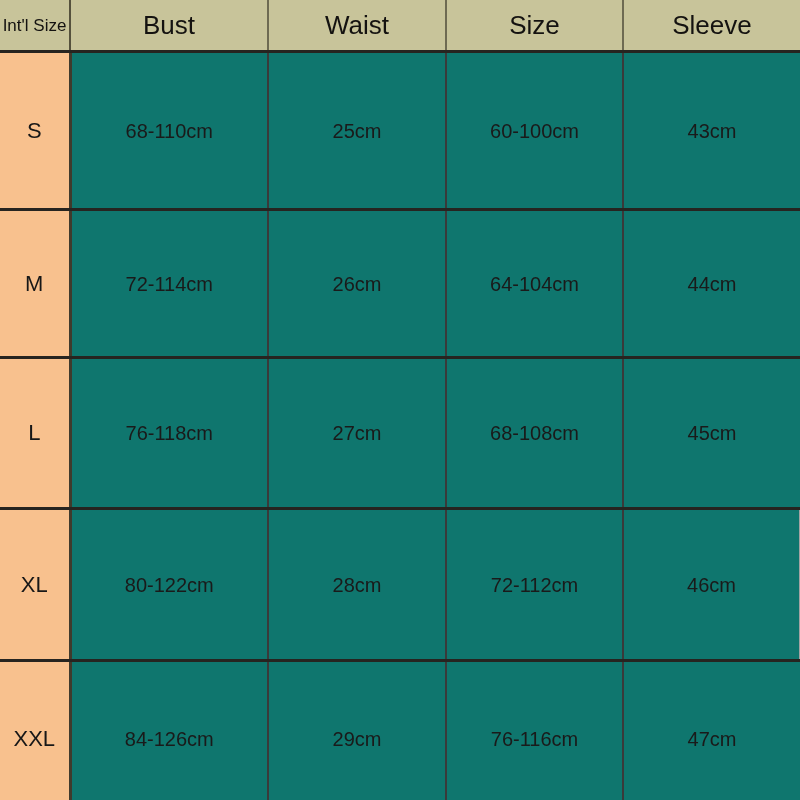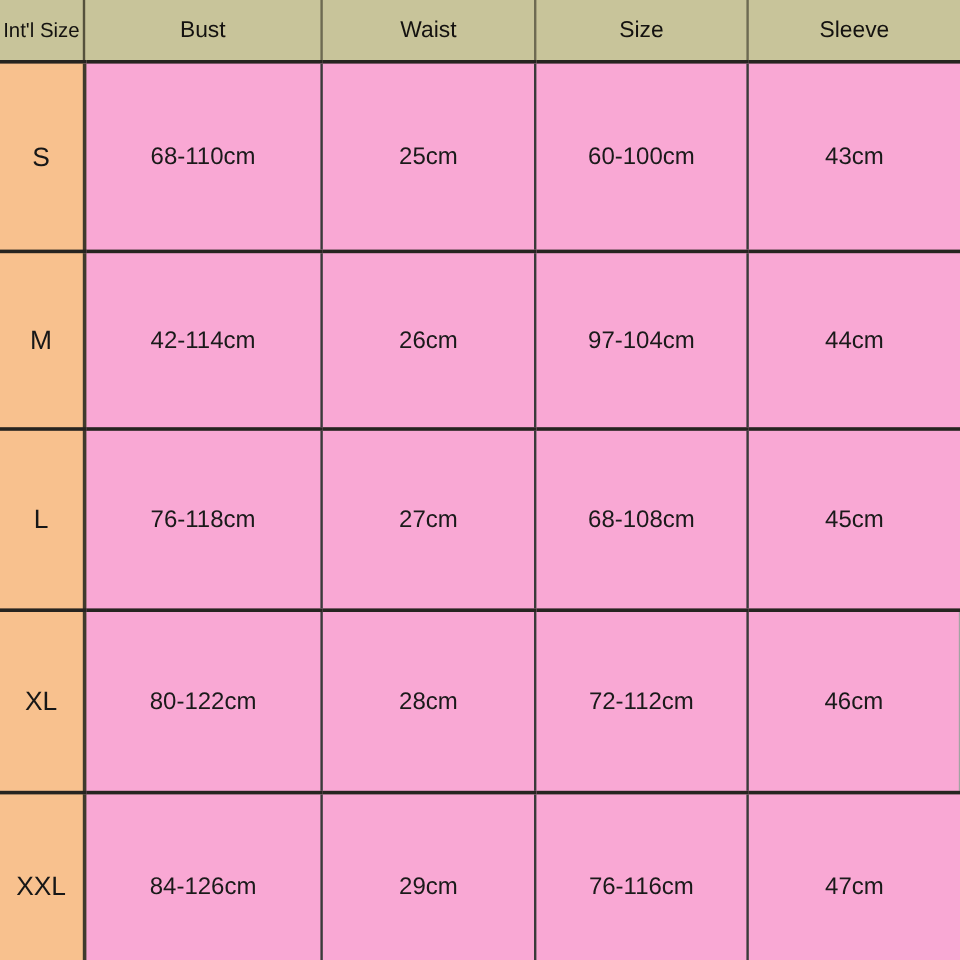--- a/index.html
+++ b/index.html
@@ -33,39 +33,39 @@
   table.size-table col.c-bust   { width: 198px; }
   table.size-table col.c-length { width: 178px; }
   table.size-table col.c-waist  { width: 177px; }
   table.size-table col.c-sleeve { width: 177px; }
 
   
   thead tr.header-row th {
     height: 50px;
     background: #c8c49a;
     color: #141210;
-    font-size: 19px;
+    font-size: 26px;
     font-weight: 400;
     text-align: center;
     vertical-align: middle;
     padding: 0;
     border-bottom: 3px solid #262420;
     border-right: 2px solid #6e6a52;
   }
   thead tr.header-row th.col-size {
     font-size: 17px;
     border-right: 2px solid #55513c;
   }
   thead tr.header-row th.col-sleeve {
     border-right: none;
   }
 
   
   tbody tr.data-row td {
-    background: #f9a8d4;
+    background: #0f766e;
     color: #1a1a1a;
     font-size: 20px;
     text-align: center;
     vertical-align: middle;
     padding: 0;
     border-bottom: 3px solid #262420;
     border-right: 2px solid #3a3a3a;
   }
   tbody tr.data-row td.col-sleeve {
     border-right: none;
@@ -141,27 +141,27 @@
           </td>
         <td class="col-sleeve">
             <span class="cell-text">43cm</span>
           </td>
       </tr>
       <tr class="data-row row-m">
         <td class="col-size">
             <span class="cell-text">M</span>
           </td>
         <td class="col-bust">
-            <span class="cell-text">42-114cm</span>
+            <span class="cell-text">72-114cm</span>
           </td>
         <td class="col-length">
             <span class="cell-text">26cm</span>
           </td>
         <td class="col-waist">
-            <span class="cell-text">97-104cm</span>
+            <span class="cell-text">64-104cm</span>
           </td>
         <td class="col-sleeve">
             <span class="cell-text">44cm</span>
           </td>
       </tr>
       <tr class="data-row row-l">
         <td class="col-size">
             <span class="cell-text">L</span>
           </td>
         <td class="col-bust">

